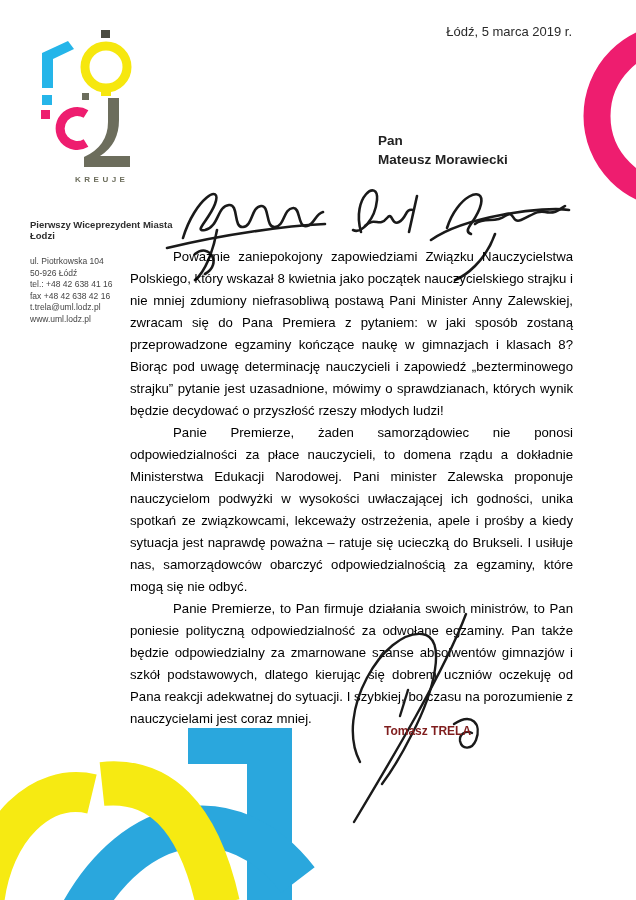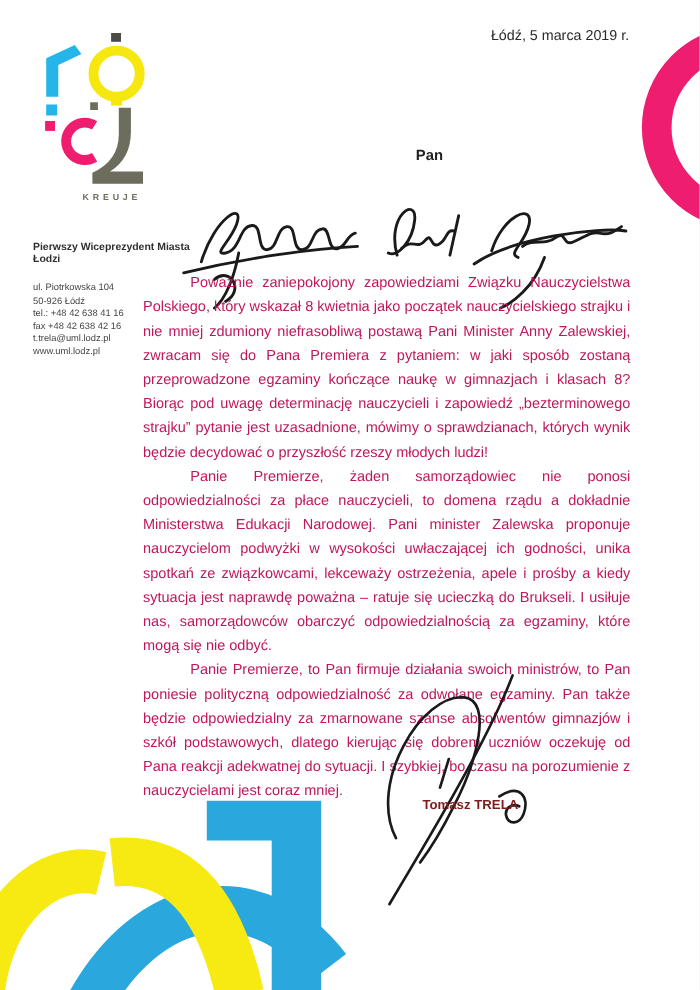--- a/index.html
+++ b/index.html
@@ -18,21 +18,21 @@
   .sender{ position:absolute; top:219px; left:30px; width:160px; }
   .sender-title{ font-size:9.5px; font-weight:bold; color:#2e2e2e; margin:0 0 15px 0; }
   .sender-line{ font-size:8.5px; line-height:11.5px; color:#444; }
   .recipient{
     position:absolute; top:131px; left:378px;
     font-size:13.5px; font-weight:bold; line-height:19px; color:#222;
   }
   .salutation{ position:absolute; top:176px; left:165px; }
   .body-text{
     position:absolute; top:246px; left:130px; width:443px;
-    font-size:13.2px; line-height:22px; text-align:justify; color:#be185d;
+    font-size:13.2px; line-height:22px; text-align:justify; color:#000000;
   }
   .body-text p{ margin:0; text-indent:43px; }
   .signature-scrawl{ position:absolute; top:612px; left:326px; }
   .signature-name{
     position:absolute; top:724px; left:384px;
     font-size:12px; font-weight:bold; color:#7f1d1d;
   }
   .bottom-deco{ position:absolute; bottom:0; left:0; }
   svg{ display:block; }
 </style>
@@ -69,20 +69,21 @@
     <div class="sender-line">ul. Piotrkowska 104</div>
     <div class="sender-line">50-926 Łódź</div>
     <div class="sender-line">tel.: +48 42 638 41 16</div>
     <div class="sender-line">fax +48 42 638 42 16</div>
     <div class="sender-line">t.trela@uml.lodz.pl</div>
     <div class="sender-line">www.uml.lodz.pl</div>
   </div>
 
   <div class="recipient">
     <div>Pan</div>
+    <div>Mateusz Morawiecki</div>
   </div>
 
   <svg class="salutation" role="img" width="410" height="110" viewBox="0 0 410 110" fill="none" stroke="#1a1a1a" stroke-width="2.6" stroke-linecap="round" aria-label="Szanowny Panie Premierze">
     <path d="M18 62 C30 22 58 6 50 28 C44 44 28 56 40 54 C54 51 52 30 64 29 C74 28 68 52 78 51 C88 50 86 31 96 30 C105 29 100 52 110 51 C120 50 118 33 128 32 C136 31 132 52 142 50 C150 48 150 38 158 36"></path>
     <path d="M2 72 C60 58 120 50 160 48"></path>
     <path d="M52 54 C48 76 40 96 30 104"></path>
     <path d="M30 78 C44 66 58 88 40 98"></path>
     <path d="M196 56 C186 20 214 2 212 24 C210 44 196 58 188 54"></path>
     <path d="M200 50 C210 40 214 52 222 42 C228 35 226 50 234 46 C242 42 240 32 248 34"></path>
     <path d="M252 20 L244 56"></path>

